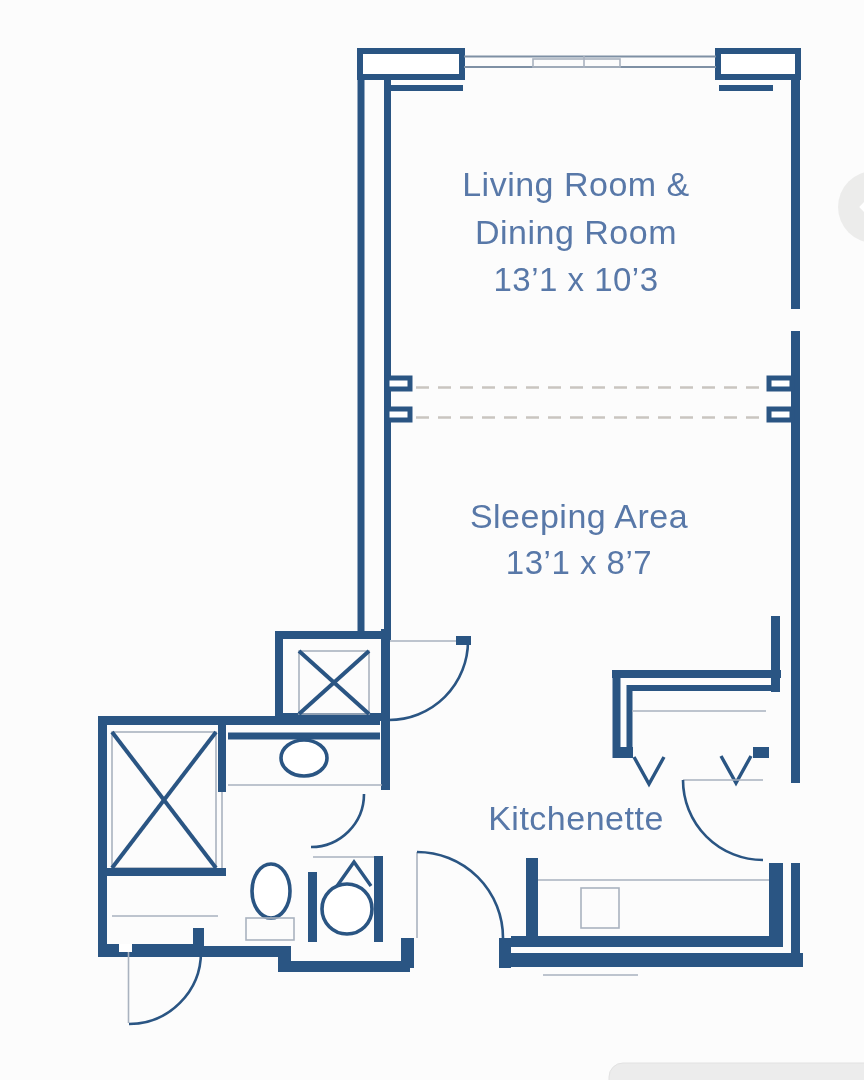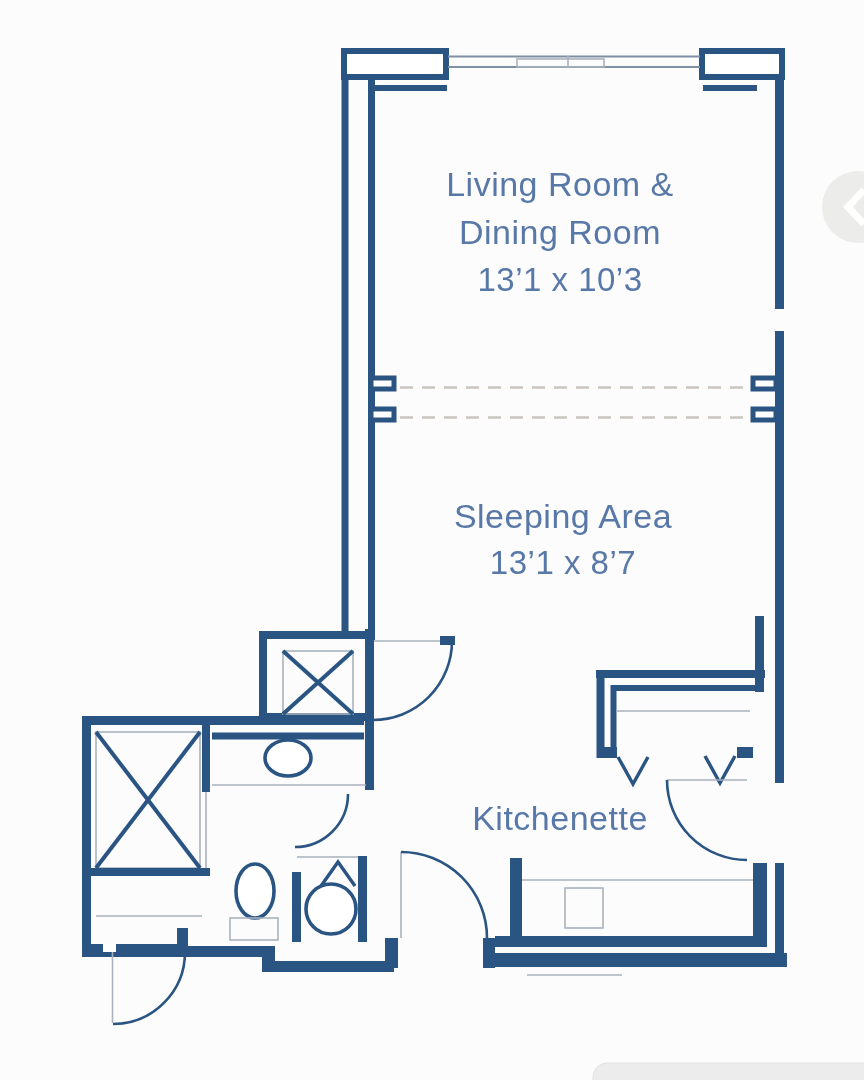--- a/index.html
+++ b/index.html
@@ -1,21 +1,21 @@
 <!DOCTYPE html>
 <html style="--wall: #2a5583; --label: #5878a8; --thin: #a9b2bf; --dash: #c9c5c0; --bg: #fcfcfc; --artifact: #ececeb;"><head>
 <meta charset="utf-8">
 <style>
   :root{
     --wall:#2a5583; --label:#5878a8; --thin:#a9b2bf; --dash:#c9c5c0;
     --bg:#fcfcfc; --artifact:#ececeb;
   }
   html,body{margin:0;padding:0;}
   body{width:864px;height:1080px;background:var(--bg);overflow:hidden;}
-  .stage{position:relative;width:780px;height:1080px;}
+  .stage{position:relative;width:780px;height:1080px;padding-left:16px;}
   svg{display:block;}
   
   .w{stroke:var(--wall);fill:none;stroke-linecap:butt;}
   .hollow{stroke:var(--wall);fill:#ffffff;}
   .fillw{fill:var(--wall);stroke:none;}
   .whitefill{fill:#ffffff;stroke:none;}
   .thin{stroke:var(--thin);stroke-width:1.6;fill:none;}
   .win{stroke:#7e90a4;stroke-width:2;fill:none;}
   .arc{stroke:var(--wall);stroke-width:2.6;fill:none;}
   .fx{stroke:var(--wall);stroke-width:3.6;fill:#fff;}

